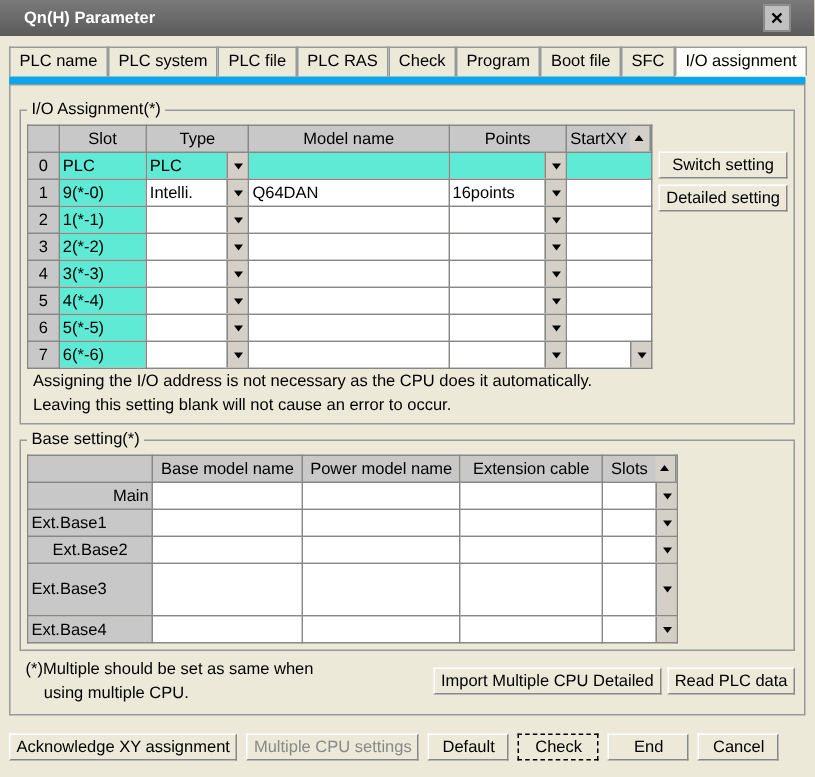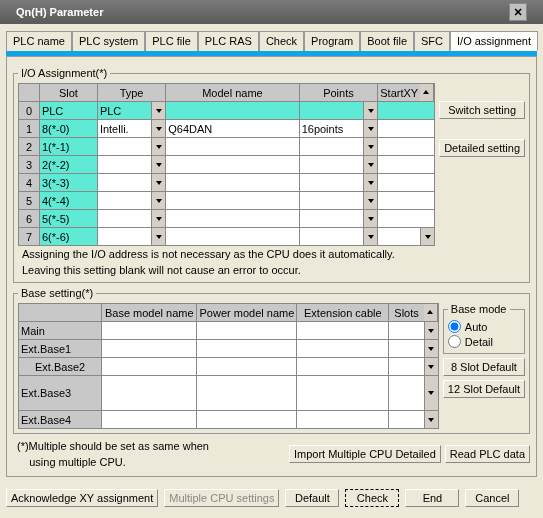--- a/index.html
+++ b/index.html
@@ -112,21 +112,21 @@
                   <td>
                     <div class="cell">
                       <span class="celltxt gray"></span>
                     </div>
                   </td>
                 </tr>
                 <tr>
                   <td class="rowhdr">1</td>
                   <td>
                     <div class="cell">
-                      <span class="celltxt gray">8(*-0)</span>
+                      <span class="celltxt gray">9(*-0)</span>
                     </div>
                   </td>
                   <td>
                     <div class="cell">
                       <span class="celltxt">Intelli.</span>
                       <span class="dd"></span>
                     </div>
                   </td>
                   <td>
                     <div class="cell">
@@ -324,21 +324,21 @@
                       <span class="celltxt"></span>
                       <span class="dd"></span>
                     </div>
                   </td>
                 </tr>
               </tbody>
           </table>
           <div class="note">Assigning the I/O address is not necessary as the CPU does it automatically.</div>
           <div class="note">Leaving this setting blank will not cause an error to occur.</div>
         </div>
-        <div style="display:flex;flex-direction:column;gap:20px;margin-top:18px">
+        <div style="display:flex;flex-direction:column;gap:4px;margin-top:18px">
           <div class="btn">Switch setting</div>
           <div class="btn">Detailed setting</div>
         </div>
       </div>
     </fieldset>
 
     <fieldset>
       <legend>Base setting(*)</legend>
       <div class="row">
         <div>
@@ -359,21 +359,21 @@
               <th>
                     <div class="cell">
                       <span class="celltxt" style="background:#c8c8c8;justify-content:center">Slots</span>
                       <span class="dd" style="transform:rotate(180deg)"></span>
                     </div>
                   </th>
             </tr>
             </tbody>
               <tbody id="base-body">
                 <tr>
-                  <td class="rowhdr" style="text-align:left;padding:0 2px">Main</td>
+                  <td class="rowhdr" style="text-align:right;padding:0 2px">Main</td>
                   <td>
                     <div class="cell">
                       <span class="celltxt"></span>
                     </div>
                   </td>
                   <td>
                     <div class="cell">
                       <span class="celltxt"></span>
                     </div>
                   </td>
@@ -480,35 +480,20 @@
                   </td>
                   <td>
                     <div class="cell">
                       <span class="celltxt"></span>
                       <span class="dd"></span>
                     </div>
                   </td>
                 </tr>
               </tbody>
           </table>
-        </div>
-        <div style="display:flex;flex-direction:column;gap:4px">
-          <fieldset style="margin:0">
-            <legend>Base mode</legend>
-            <label class="radio">
-                <input type="radio" checked="" style="">
-                <span>Auto</span>
-              </label>
-            <label class="radio">
-                <input type="radio" style="">
-                <span>Detail</span>
-              </label>
-          </fieldset>
-          <div class="btn">8 Slot Default</div>
-          <div class="btn">12 Slot Default</div>
         </div>
       </div>
     </fieldset>
 
     <div class="row" style="align-items:center">
       <div style="flex:1">
         <div class="note">(*)Multiple should be set as same when</div>
         <div class="note" style="white-space:pre">    using multiple CPU.</div>
       </div>
       <div class="btn">Import Multiple CPU Detailed</div>

